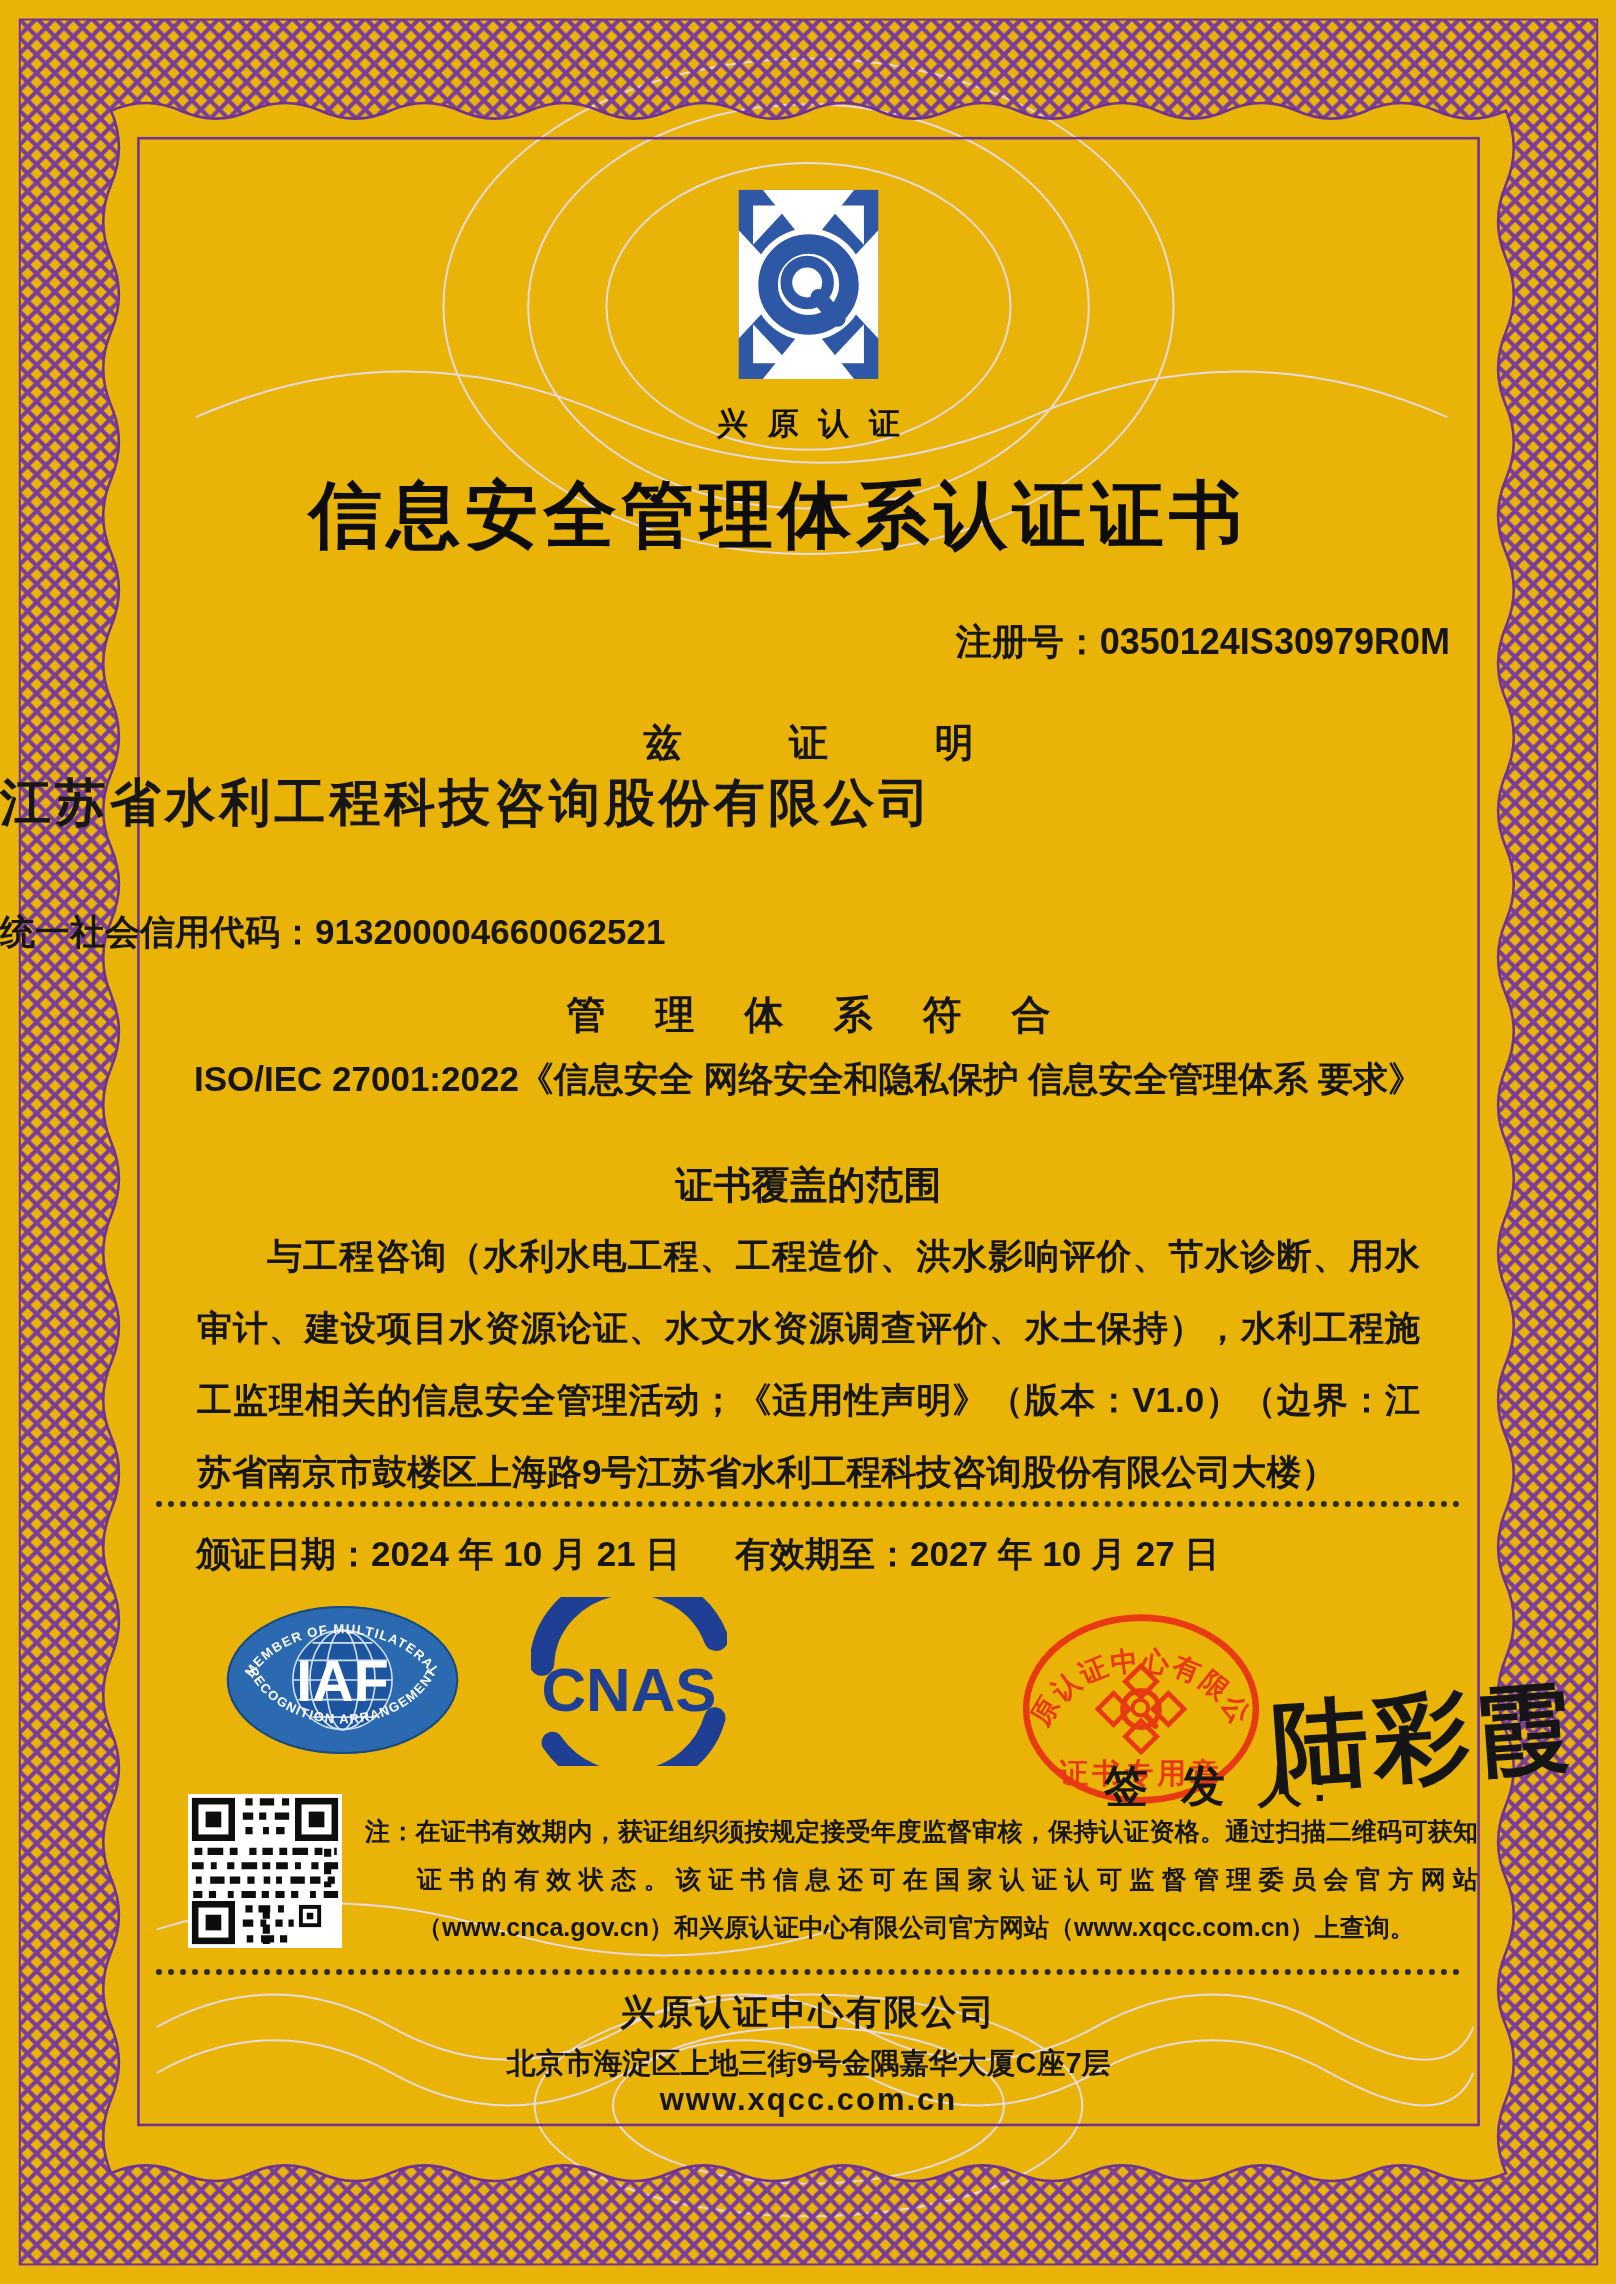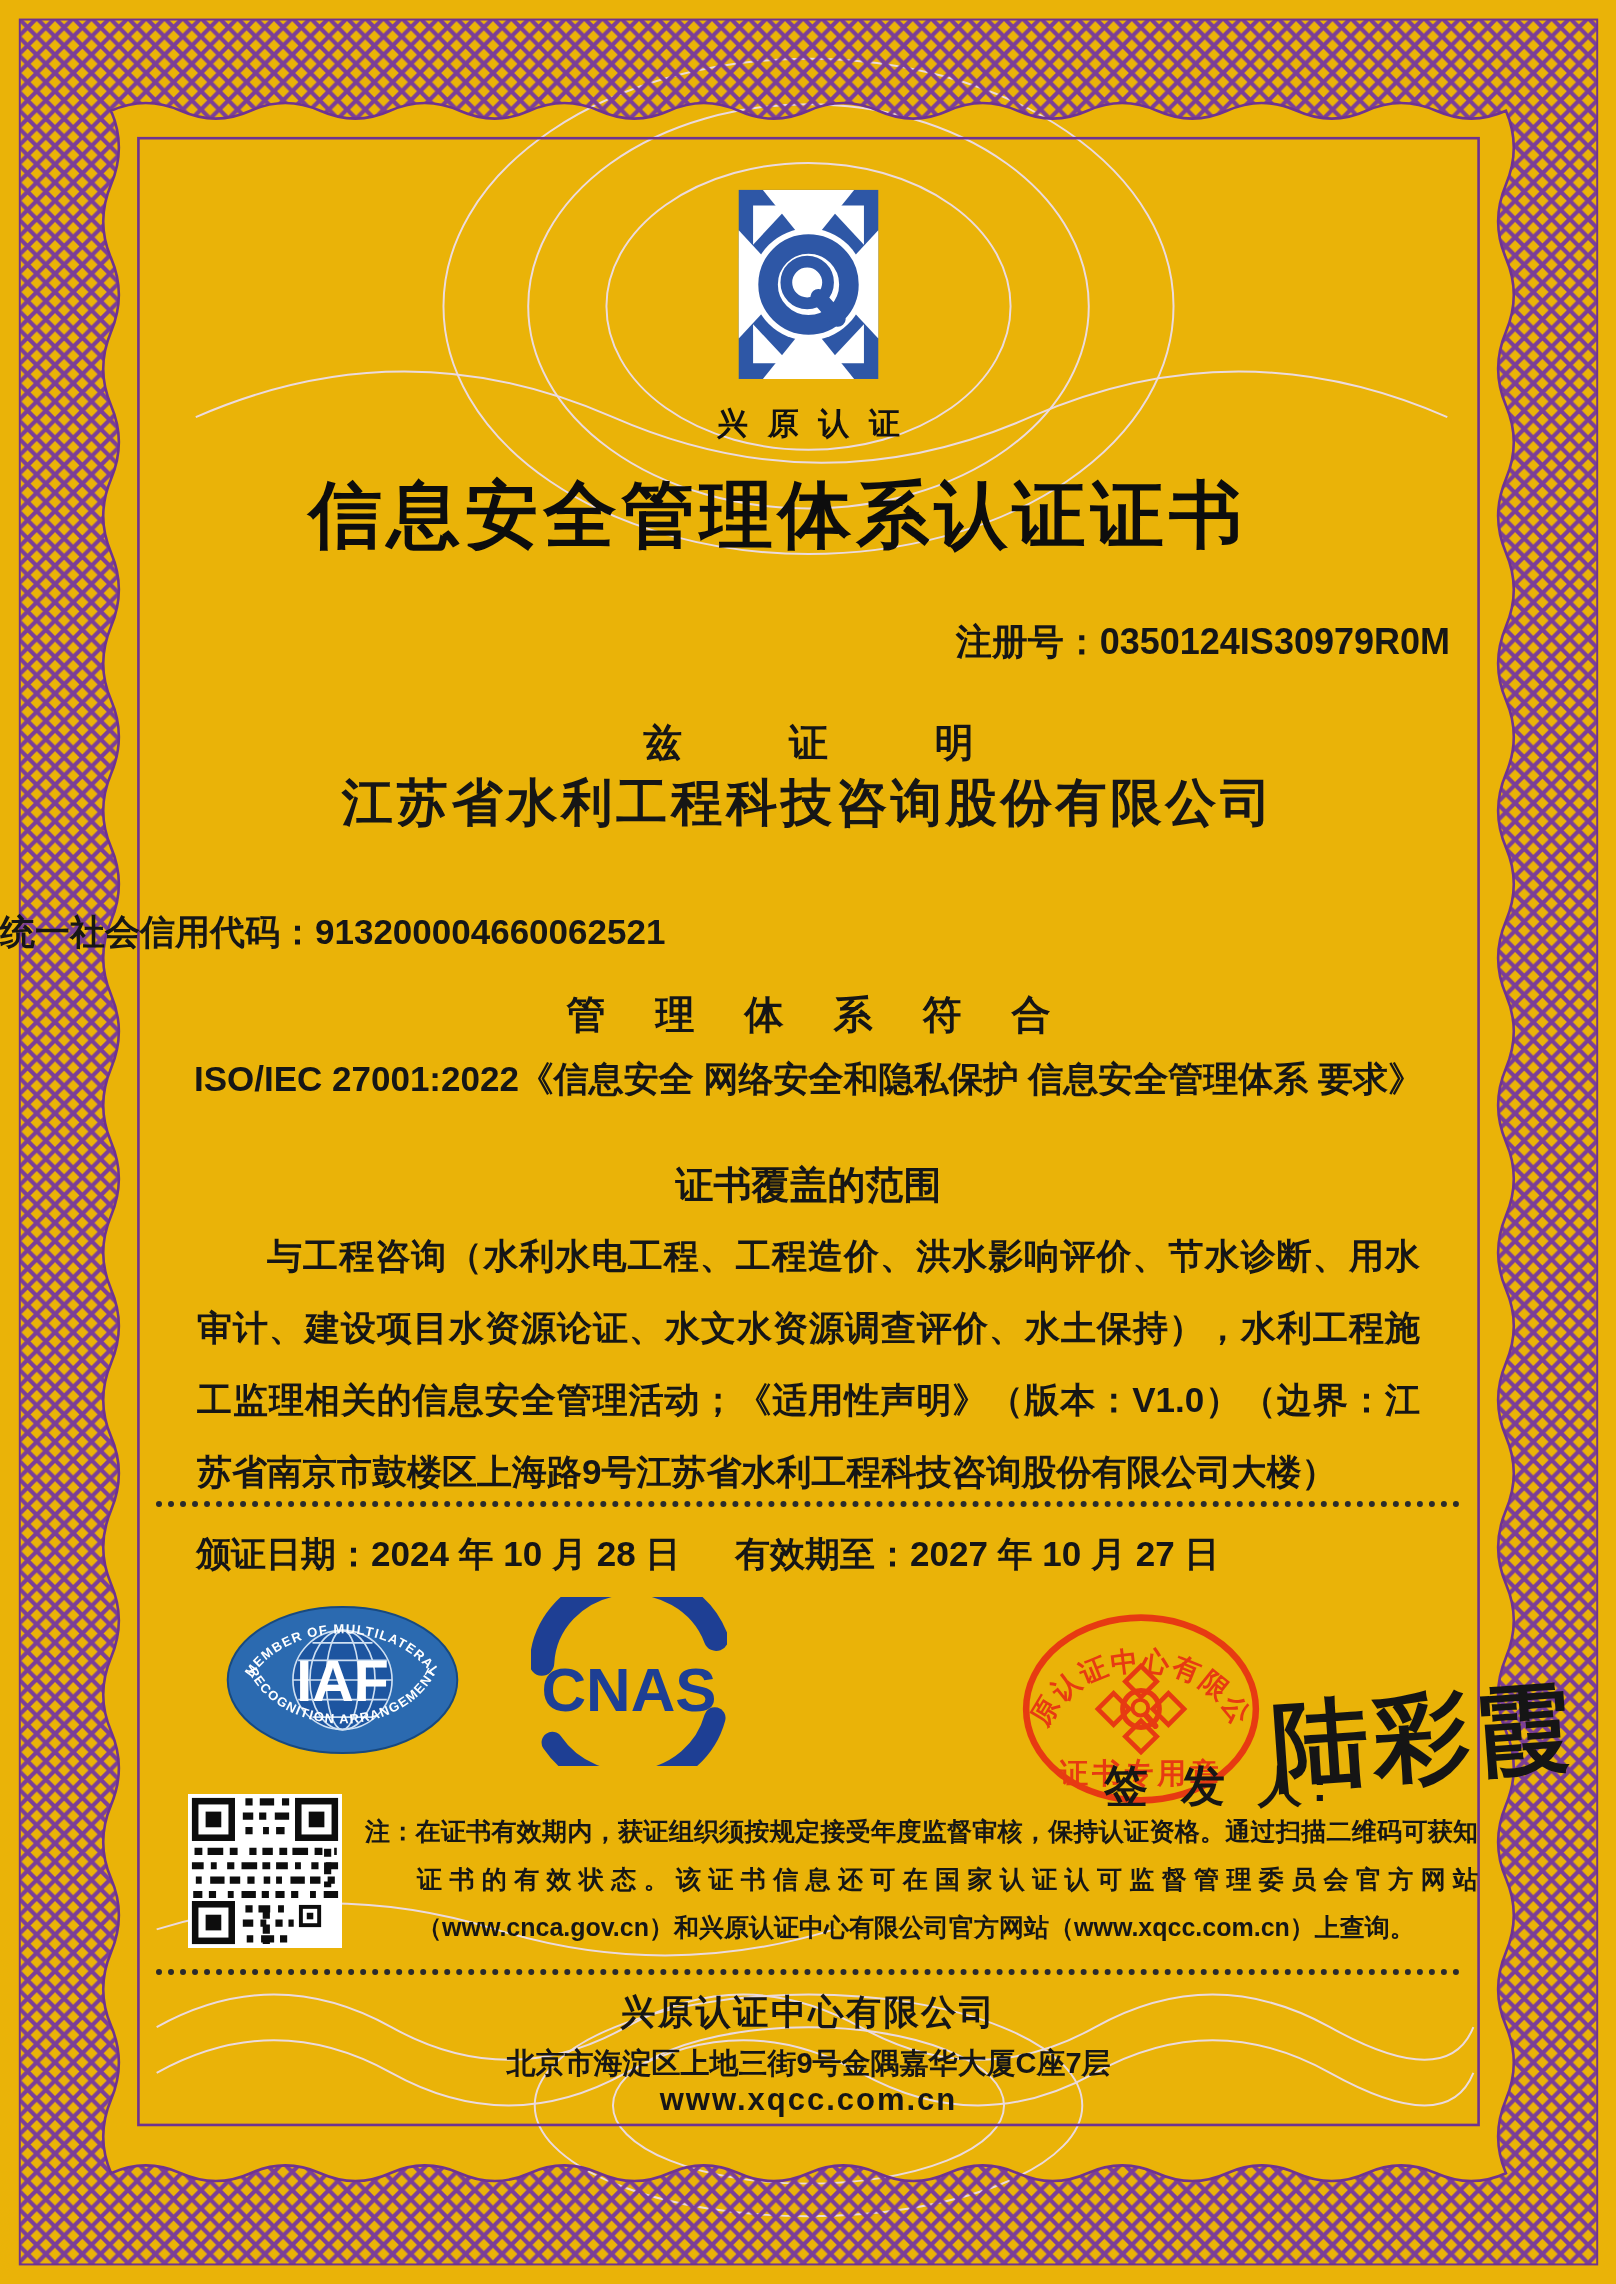--- a/index.html
+++ b/index.html
@@ -12,21 +12,21 @@
   .bg{position:absolute; left:0; top:0;}
   .logo-wrap{position:absolute; left:0; top:184px; width:1617px; text-align:center;}
   .logo-wrap svg{margin:0 auto;}
   .logo-caption{margin-top:9px; font-family:"Liberation Serif","DejaVu Serif",serif;
     font-size:31px; font-weight:700; letter-spacing:19.6px; text-indent:19.6px; color:#111;}
   .title{position:absolute; left:0; top:467px; width:1556px; margin:0; text-align:center;
     font-size:73px; font-weight:900; letter-spacing:5.2px; color:#0d0d0d;}
   .regline{position:absolute; right:167px; top:618px; font-size:36px; font-weight:700;}
   .hereby{position:absolute; left:0; top:716px; width:1617px; text-align:center;
     font-size:39px; font-weight:700; letter-spacing:48px; text-indent:48px;}
-  .company{position:absolute; left:0; top:769px; width:1617px; text-align:center;
+  .company{position:absolute; left:0; top:769px; width:1617px; 
     font-size:51px; font-weight:800; letter-spacing:3.9px;}
   .addr{position:absolute; left:0; top:847px; width:1617px; text-align:center;
     font-size:35px; font-weight:600;}
   .credit{position:absolute; left:0; top:909px; width:1617px; text-align:left;
     font-size:35px; font-weight:600;}
   .conform{position:absolute; left:0; top:988px; width:1617px; text-align:center;
     font-size:39px; font-weight:700; letter-spacing:19.6px; text-indent:19.6px;}
   .standard{position:absolute; left:0; top:1056px; width:1617px; text-align:center;
     font-size:35px; font-weight:800;}
   .scope-head{position:absolute; left:0; top:1160px; width:1617px; text-align:center;
@@ -139,21 +139,21 @@
   <div class="hereby">兹 证 明</div>
   <div class="company">江苏省水利工程科技咨询股份有限公司</div>
   <div class="credit">统一社会信用代码：913200004660062521</div>
   <div class="conform">管 理 体 系 符 合</div>
   <div class="standard">ISO/IEC 27001:2022《信息安全 网络安全和隐私保护 信息安全管理体系 要求》</div>
   <div class="scope-head">证书覆盖的范围</div>
   <p class="scope">与工程咨询（水利水电工程、工程造价、洪水影响评价、节水诊断、用水审计、建设项目水资源论证、水文水资源调查评价、水土保持），水利工程施工监理相关的信息安全管理活动；《适用性声明》（版本：V1.0）（边界：江苏省南京市鼓楼区上海路9号江苏省水利工程科技咨询股份有限公司大楼）</p>
 
   <div class="dots dots1"></div>
 
-  <div class="date-group date-issue"><span>颁证日期：</span><span>2024 年 10 月 28 日</span></div>
+  <div class="date-group date-issue"><span>颁证日期：</span><span>2024 年 10 月 21 日</span></div>
   <div class="date-group date-expiry"><span>有效期至：</span><span>2027 年 10 月 27 日</span></div>
 
   <svg class="icon" style="left:225px; top:1605px;" width="235" height="150" viewBox="0 0 360 230">
     <defs>
       <path id="iafTop" d="M26 146 A156 122 0 0 1 334 146"></path>
       <path id="iafBottom" d="M32 92 A154 124 0 0 0 328 92"></path>
     </defs>
     <ellipse cx="180" cy="115" rx="176" ry="112" fill="#2b6ab0" stroke="#18497f" stroke-width="3"></ellipse>
     <circle cx="180" cy="115" r="76" fill="#1d55a0"></circle>
     <g stroke="#cfe0f2" stroke-width="2.5" fill="none">

